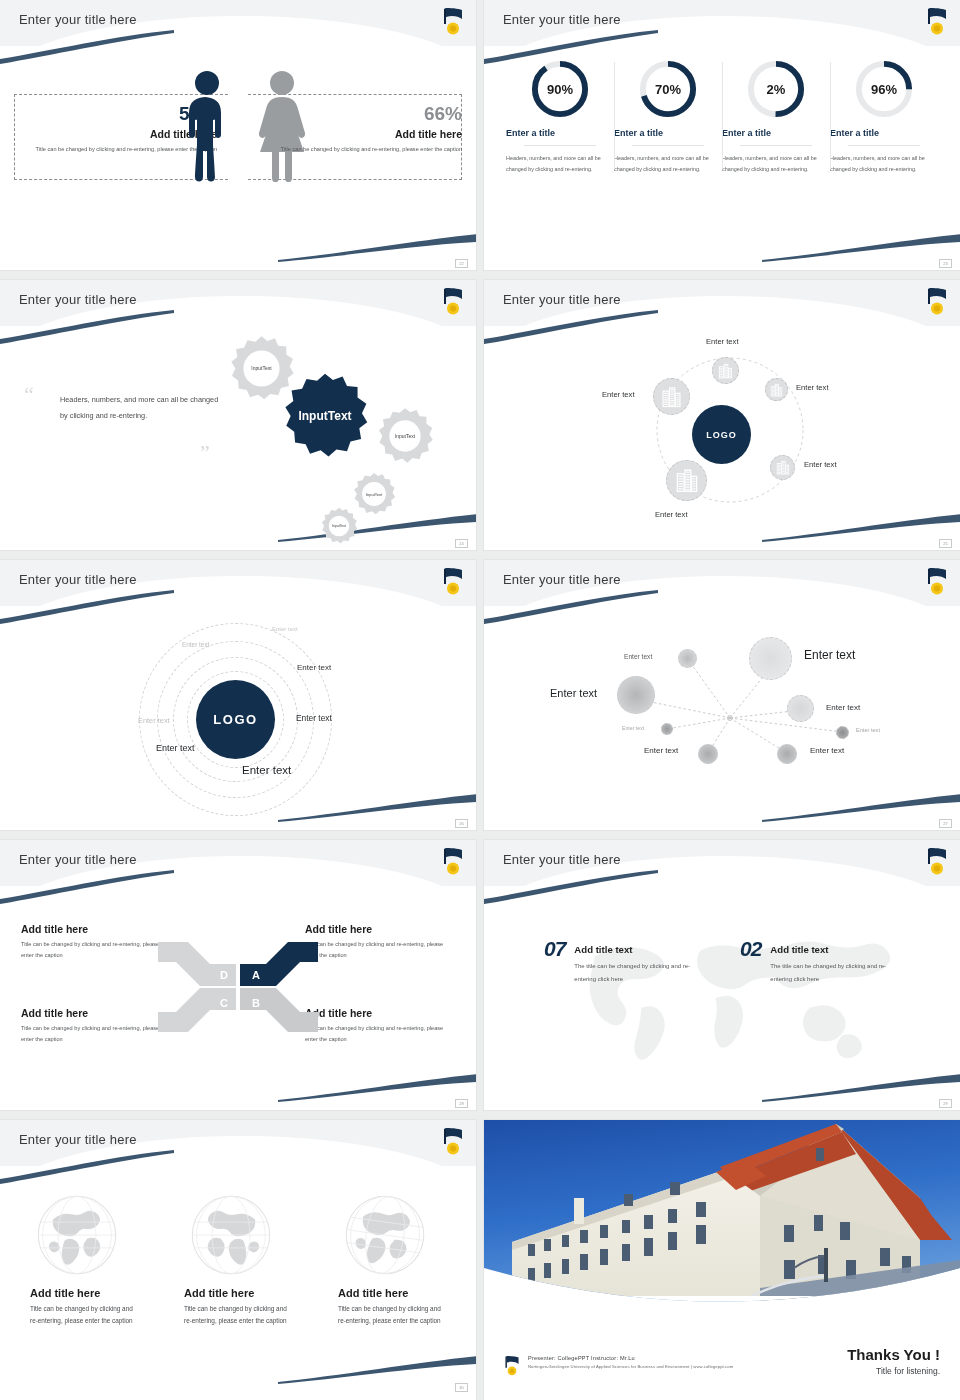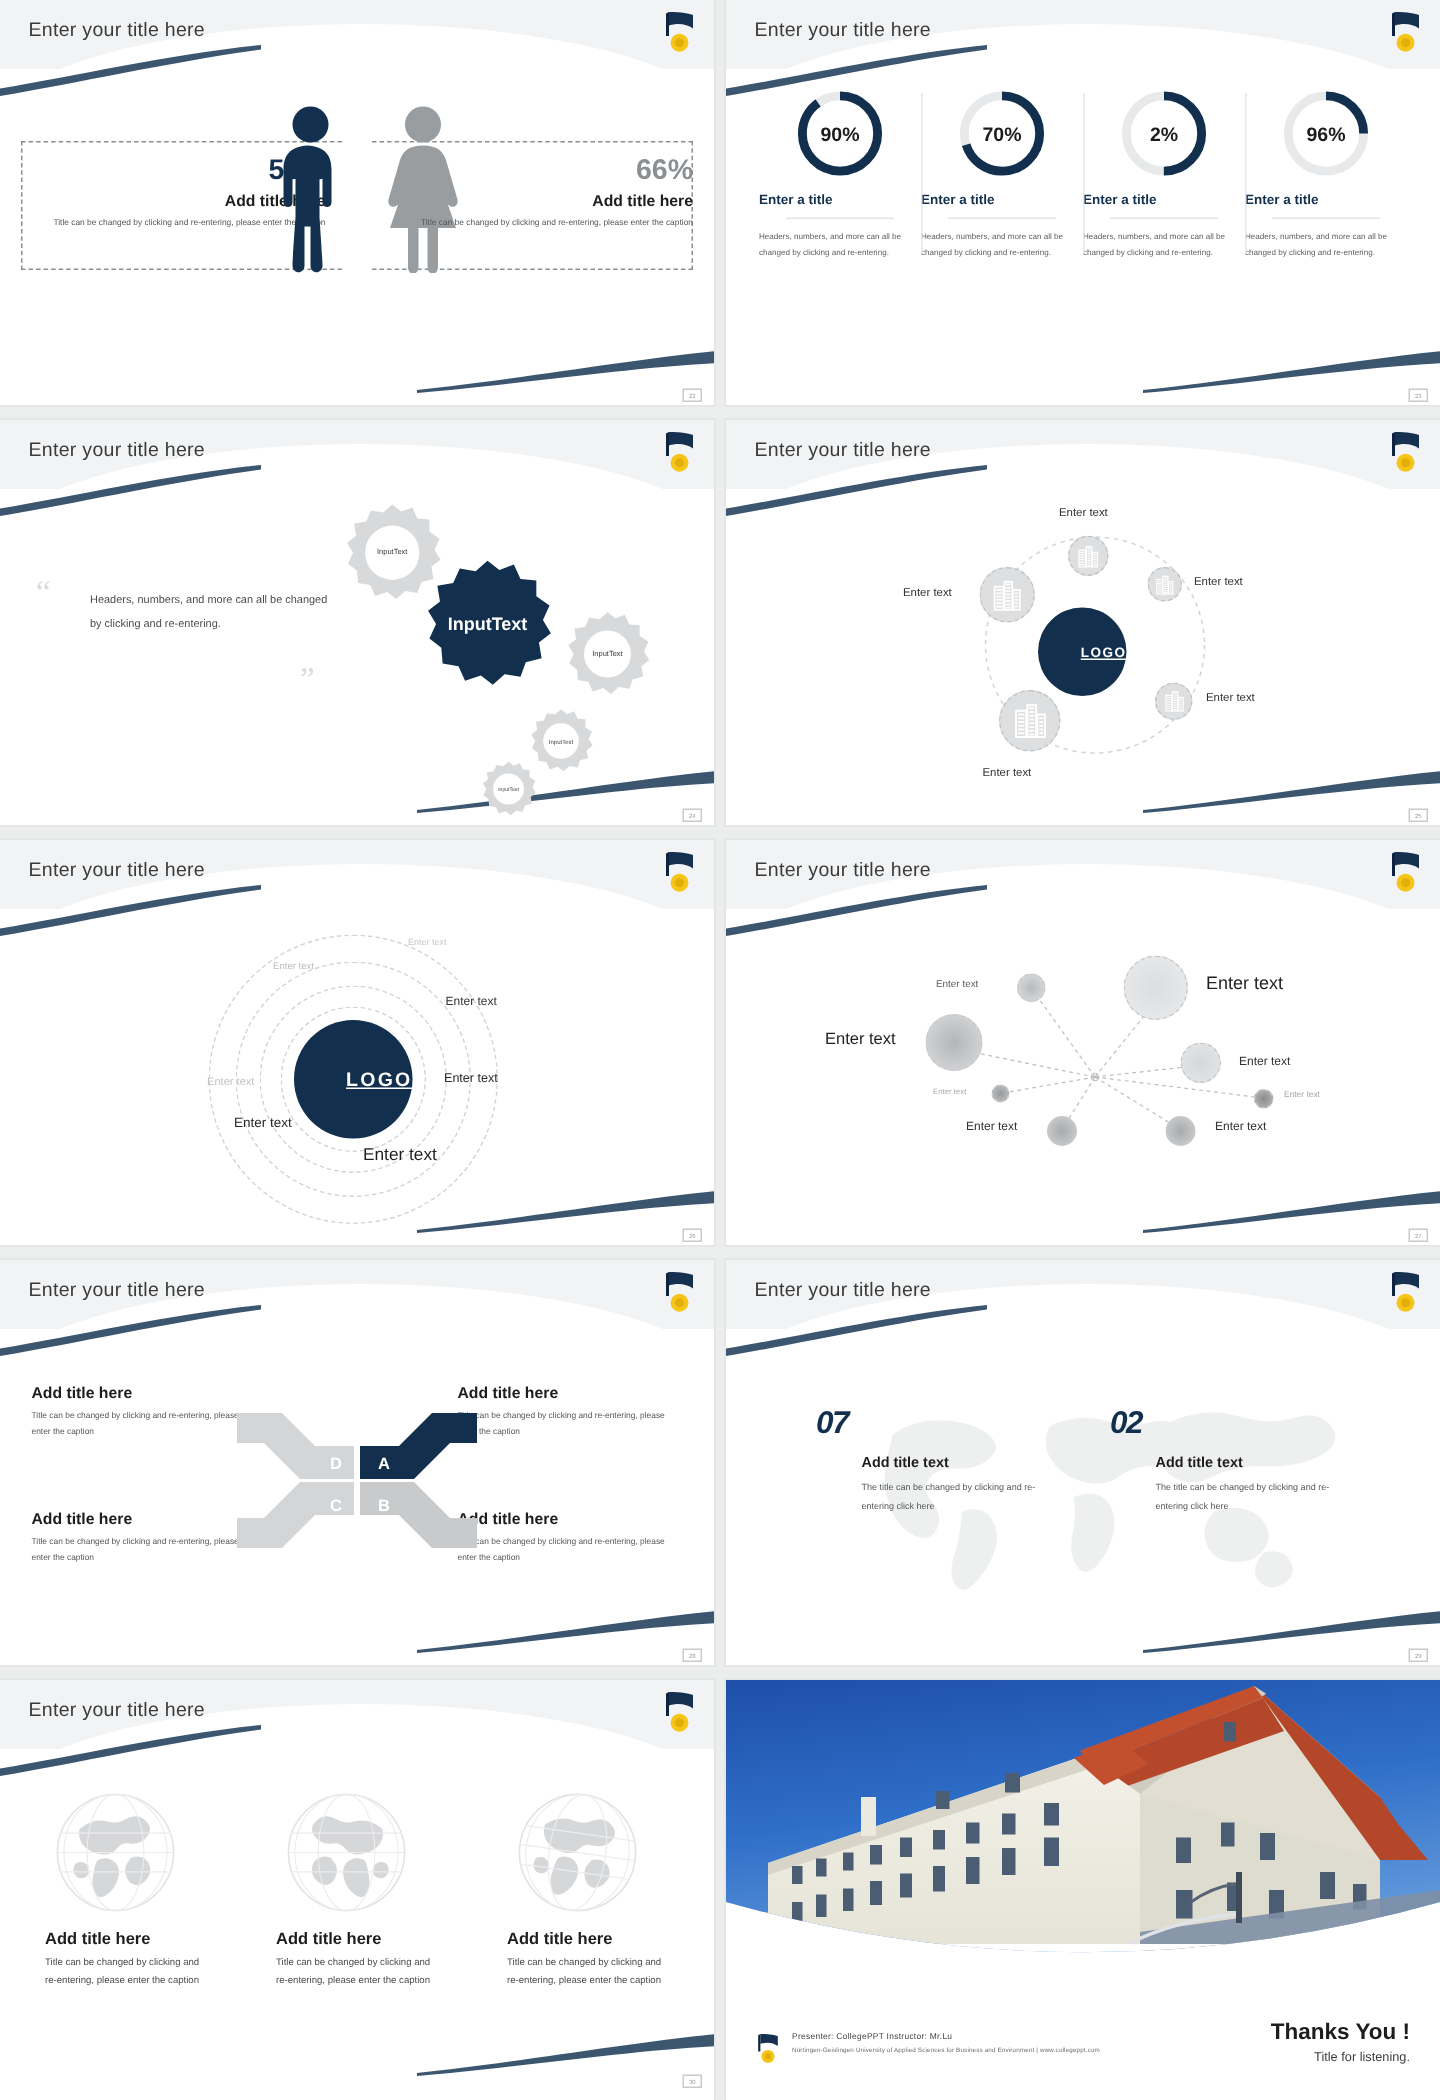--- a/index.html
+++ b/index.html
@@ -89,33 +89,33 @@
   .quote2{ position:absolute; left:200px; top:110px; font-size:22px; color:#d9dadc; font-family:"Liberation Serif",serif;}
   .qtext{ position:absolute; left:60px; top:62px; width:160px; font-size:7.3px; color:#4a4d50; line-height:2.15;}
   .gear-lbl{ position:absolute; inset:0; display:flex; align-items:center; justify-content:center;
      text-align:center; font-size:5px; color:#3d4043; line-height:1.25; font-weight:500;}
   .gear-lbl.big{ font-size:12px; font-weight:bold; color:#fff; }
   
   .node{ position:absolute; border-radius:50%; background:#dedfe1; border:1px dashed #c2c3c5;
         display:flex; align-items:center; justify-content:center; }
   .nlbl{ position:absolute; font-size:7.6px; color:#2f3235; white-space:nowrap; }
   .hub{ position:absolute; border-radius:50%; background:#12304e; color:#fff;
-        display:flex; align-items:center; justify-content:flex-end; font-size:9px; font-weight:bold; letter-spacing:1px;text-decoration:underline;}
+        display:flex; align-items:center; justify-content:center; font-size:9px; font-weight:bold; letter-spacing:1px;}
   
   .ring{ position:absolute; border-radius:50%; border:1px dashed #d2d3d5; }
   .clbl{ position:absolute; white-space:nowrap; }
   
   .nnode{ position:absolute; border-radius:50%; border:1px dashed #c7c8ca; }
   
   .q-ttl{ font-size:10.5px; font-weight:bold; color:#1d1d1d; }
   .q-cap{ font-size:5.6px; color:#55585b; line-height:1.95; margin-top:4px; }
   .abcd-l{ position:absolute; width:150px; }
   
   .bignum{ font-size:21px; font-weight:bold; font-style:italic; color:#12304e; letter-spacing:-1px;}
-  .numttl{ font-size:9.6px; font-weight:bold; color:#1d1d1d;margin-top:26px; }
+  .numttl{ font-size:9.6px; font-weight:bold; color:#1d1d1d; }
   .numcap{ font-size:6px; color:#55585b; line-height:2.1; margin-top:5px; }
   
   .g-ttl{ font-size:11px; font-weight:bold; color:#1d1d1d; }
   .g-cap{ font-size:6.4px; color:#4a4d50; line-height:1.95; margin-top:4px; }
   
   .photoslide{ background:#fff; }
   .photo{ position:absolute; left:0; top:0; width:476px; height:212px; overflow:hidden;}
   .thankwrap{ position:absolute; left:0; bottom:0; width:100%; height:62px; background:#fff; }
   .thanks-big{ font-size:15px; font-weight:bold; color:#1d1d1d; }
   .thanks-sub{ font-size:8.5px; color:#3a3d40; margin-top:3px; }

